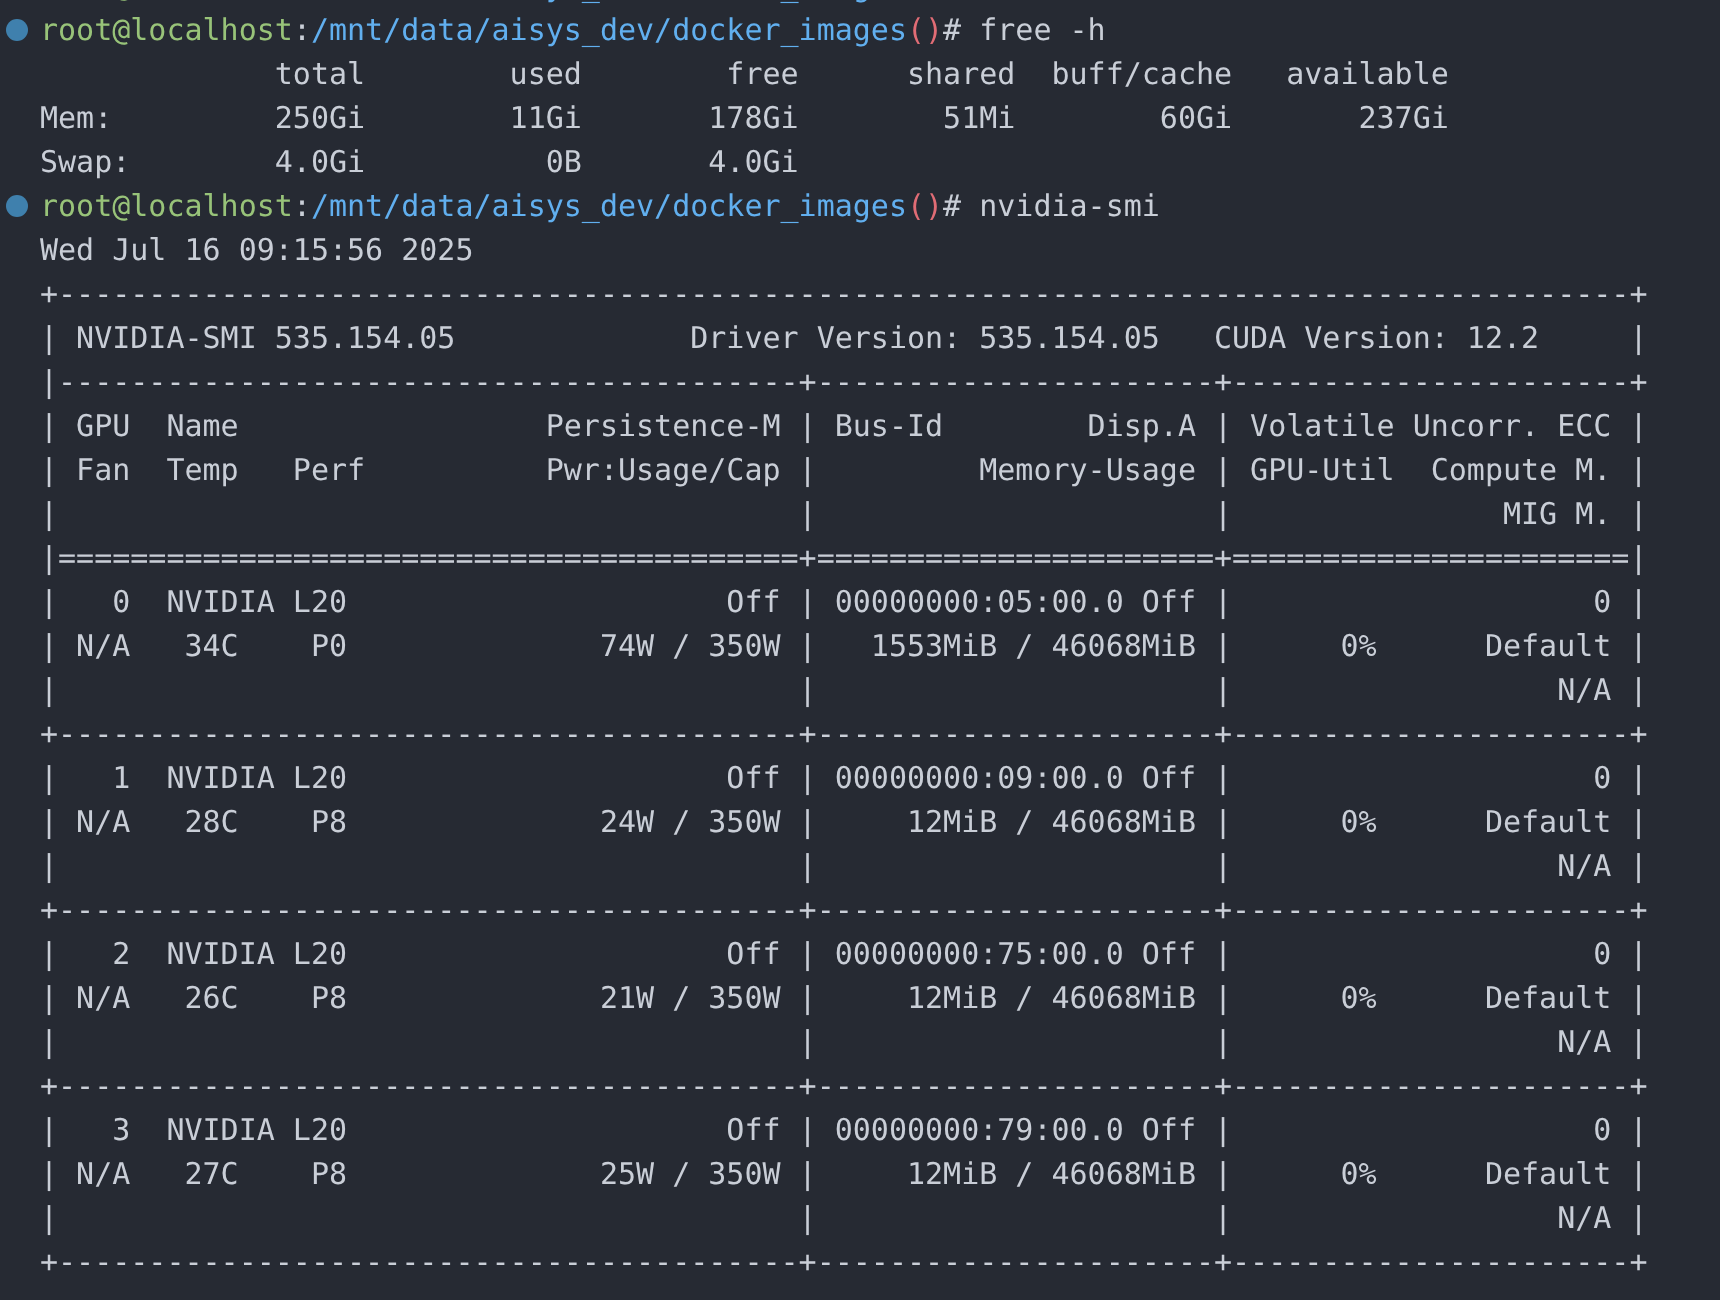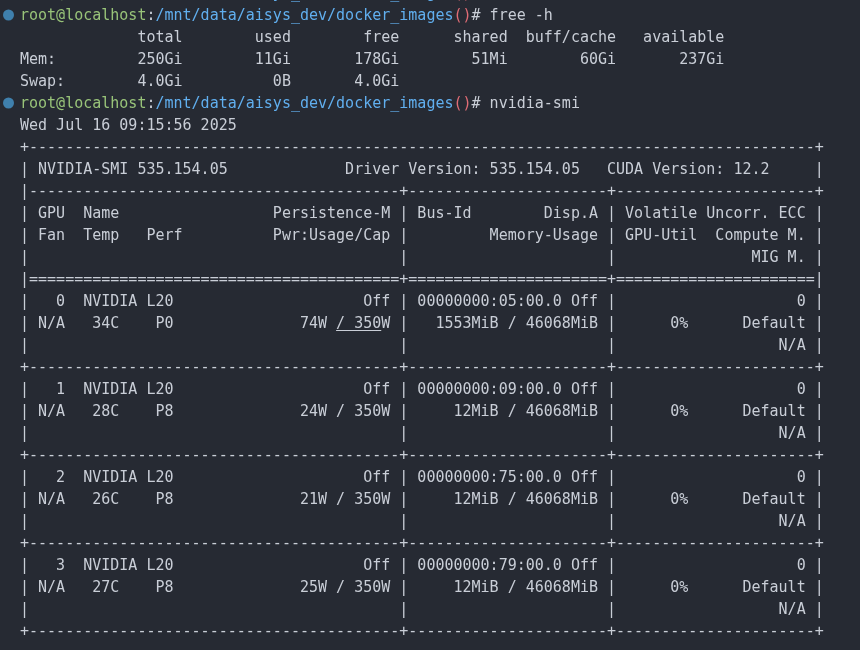--- a/index.html
+++ b/index.html
@@ -40,20 +40,19 @@
     position: absolute;
     left: -17px;
     top: 50%;
     width: 11px;
     height: 11px;
     border-radius: 50%;
     transform: translateY(-50%);
     background: #3f80ad;
   }
   .u {
-    text-decoration: underline;
     text-underline-offset: 2px;
   }
 </style>
 </head>
 <body style="background: rgb(38, 42, 51);">
 
 <div class="terminal" style="background: rgb(38, 42, 51); color: rgb(201, 206, 215);"><div class="line partial"><span class="line-inner"><span style="color: rgb(152, 195, 121);">root@localhost</span><span style="color: rgb(201, 206, 215);">:</span><span style="color: rgb(97, 175, 239);">/mnt/data/aisys_dev/docker_images</span><span style="color: rgb(224, 108, 117);">()</span><span style="color: rgb(201, 206, 215);"># free -h</span></span></div><div class="line"><i class="dot" style="background: rgb(63, 128, 173);"></i><span class="line-inner"><span style="color: rgb(152, 195, 121);">root@localhost</span><span style="color: rgb(201, 206, 215);">:</span><span style="color: rgb(97, 175, 239);">/mnt/data/aisys_dev/docker_images</span><span style="color: rgb(224, 108, 117);">()</span><span style="color: rgb(201, 206, 215);"># free -h</span></span></div><div class="line"><span class="line-inner"><span style="color: rgb(201, 206, 215);">             total        used        free      shared  buff/cache   available</span></span></div><div class="line"><span class="line-inner"><span style="color: rgb(201, 206, 215);">Mem:         250Gi        11Gi       178Gi        51Mi        60Gi       237Gi</span></span></div><div class="line"><span class="line-inner"><span style="color: rgb(201, 206, 215);">Swap:        4.0Gi          0B       4.0Gi</span></span></div><div class="line"><i class="dot" style="background: rgb(63, 128, 173);"></i><span class="line-inner"><span style="color: rgb(152, 195, 121);">root@localhost</span><span style="color: rgb(201, 206, 215);">:</span><span style="color: rgb(97, 175, 239);">/mnt/data/aisys_dev/docker_images</span><span style="color: rgb(224, 108, 117);">()</span><span style="color: rgb(201, 206, 215);"># nvidia-smi</span></span></div><div class="line"><span class="line-inner"><span style="color: rgb(201, 206, 215);">Wed Jul 16 09:15:56 2025</span></span></div><div class="line"><span class="line-inner"><span style="color: rgb(201, 206, 215);">+---------------------------------------------------------------------------------------+</span></span></div><div class="line"><span class="line-inner"><span style="color: rgb(201, 206, 215);">| NVIDIA-SMI 535.154.05             Driver Version: 535.154.05   CUDA Version: 12.2     |</span></span></div><div class="line"><span class="line-inner"><span style="color: rgb(201, 206, 215);">|-----------------------------------------+----------------------+----------------------+</span></span></div><div class="line"><span class="line-inner"><span style="color: rgb(201, 206, 215);">| GPU  Name                 Persistence-M | Bus-Id        Disp.A | Volatile Uncorr. ECC |</span></span></div><div class="line"><span class="line-inner"><span style="color: rgb(201, 206, 215);">| Fan  Temp   Perf          Pwr:Usage/Cap |         Memory-Usage | GPU-Util  Compute M. |</span></span></div><div class="line"><span class="line-inner"><span style="color: rgb(201, 206, 215);">|                                         |                      |               MIG M. |</span></span></div><div class="line"><span class="line-inner"><span style="color: rgb(201, 206, 215);">|=========================================+======================+======================|</span></span></div><div class="line"><span class="line-inner"><span style="color: rgb(201, 206, 215);">|   0  NVIDIA L20                     Off | 00000000:05:00.0 Off |                    0 |</span></span></div><div class="line"><span class="line-inner"><span style="color: rgb(201, 206, 215);">| N/A   34C    P0              74W </span><span class="u" style="color: rgb(201, 206, 215);">/ 350</span><span style="color: rgb(201, 206, 215);">W |   1553MiB / 46068MiB |      0%      Default |</span></span></div><div class="line"><span class="line-inner"><span style="color: rgb(201, 206, 215);">|                                         |                      |                  N/A |</span></span></div><div class="line"><span class="line-inner"><span style="color: rgb(201, 206, 215);">+-----------------------------------------+----------------------+----------------------+</span></span></div><div class="line"><span class="line-inner"><span style="color: rgb(201, 206, 215);">|   1  NVIDIA L20                     Off | 00000000:09:00.0 Off |                    0 |</span></span></div><div class="line"><span class="line-inner"><span style="color: rgb(201, 206, 215);">| N/A   28C    P8              24W / 350W |     12MiB / 46068MiB |      0%      Default |</span></span></div><div class="line"><span class="line-inner"><span style="color: rgb(201, 206, 215);">|                                         |                      |                  N/A |</span></span></div><div class="line"><span class="line-inner"><span style="color: rgb(201, 206, 215);">+-----------------------------------------+----------------------+----------------------+</span></span></div><div class="line"><span class="line-inner"><span style="color: rgb(201, 206, 215);">|   2  NVIDIA L20                     Off | 00000000:75:00.0 Off |                    0 |</span></span></div><div class="line"><span class="line-inner"><span style="color: rgb(201, 206, 215);">| N/A   26C    P8              21W / 350W |     12MiB / 46068MiB |      0%      Default |</span></span></div><div class="line"><span class="line-inner"><span style="color: rgb(201, 206, 215);">|                                         |                      |                  N/A |</span></span></div><div class="line"><span class="line-inner"><span style="color: rgb(201, 206, 215);">+-----------------------------------------+----------------------+----------------------+</span></span></div><div class="line"><span class="line-inner"><span style="color: rgb(201, 206, 215);">|   3  NVIDIA L20                     Off | 00000000:79:00.0 Off |                    0 |</span></span></div><div class="line"><span class="line-inner"><span style="color: rgb(201, 206, 215);">| N/A   27C    P8              25W / 350W |     12MiB / 46068MiB |      0%      Default |</span></span></div><div class="line"><span class="line-inner"><span style="color: rgb(201, 206, 215);">|                                         |                      |                  N/A |</span></span></div><div class="line"><span class="line-inner"><span style="color: rgb(201, 206, 215);">+-----------------------------------------+----------------------+----------------------+</span></span></div></div>
 
 </body></html>

